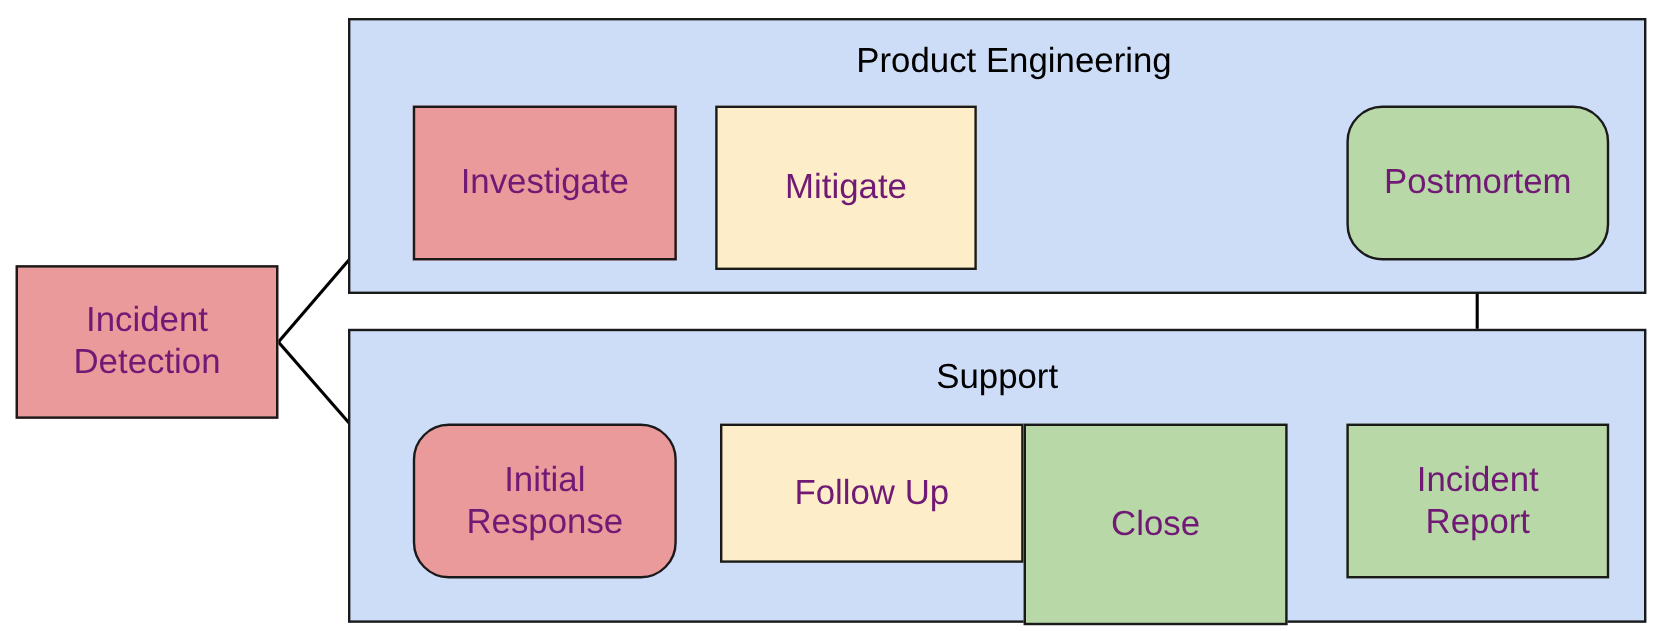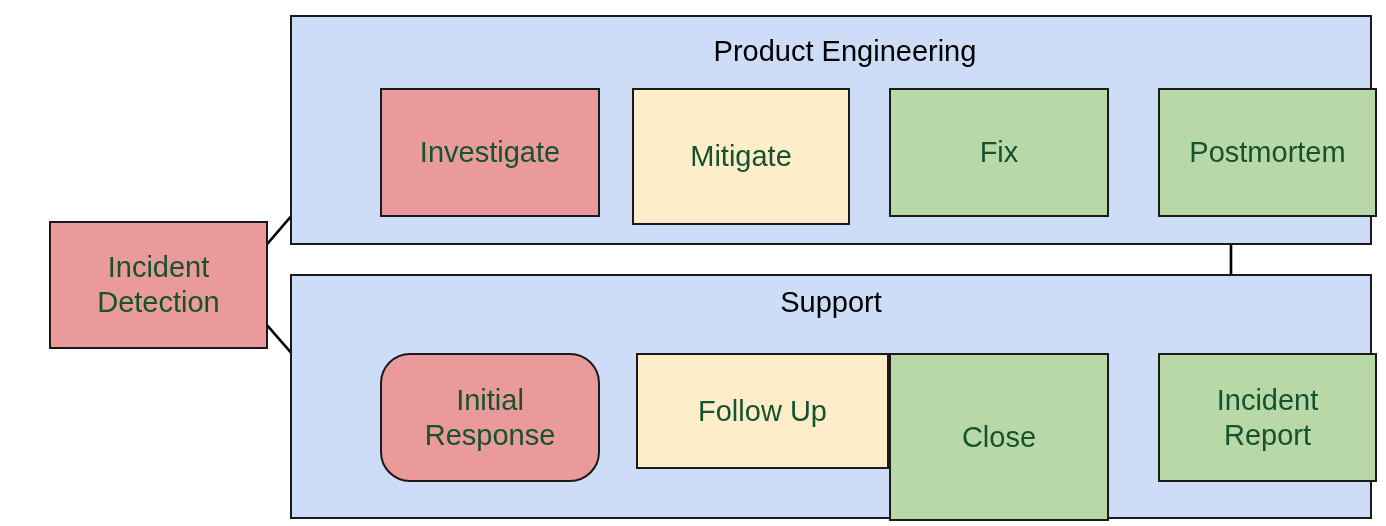--- a/index.html
+++ b/index.html
@@ -44,23 +44,22 @@
   .node {
     position: absolute;
     border: 2px solid #1a1a1a;
     box-sizing: border-box;
     display: flex;
     align-items: center;
     justify-content: center;
     text-align: center;
     font-size: 29px;
     line-height: 35px;
-    color: #14532d;
+    color: #701a75;
     white-space: pre-line;
-    margin-left: 36px;
   }
   .fill-red   { background: #ea9a9a; }
   .fill-yellow{ background: #fdeec9; }
   .fill-green { background: #b9d8a7; }
 </style>
 </head>
 <body>
 
 <div id="canvas">
 
@@ -83,33 +82,32 @@
     <line x1="564" y1="417" x2="597" y2="417" stroke="#000000" stroke-width="2.6" marker-end="url(#arrow)"></line>
     <line x1="853" y1="417" x2="850" y2="417" stroke="#000000" stroke-width="2.6" marker-end="url(#arrow)"></line>
     <line x1="1073" y1="417" x2="1119" y2="417" stroke="#000000" stroke-width="2.6" marker-end="url(#arrow)"></line>
   </svg>
 
   <div class="swimlane" style="left:290px; top:15px; width:1082px; height:230px;">
     <div class="lane-title" style="top:17px;padding-left:28px;">Product Engineering</div>
   </div>
 
   <div class="swimlane" style="left:290px; top:274px; width:1082px; height:245px;">
-    <div class="lane-title" style="top:9px;">Support</div>
+    <div class="lane-title" style="top:21px;">Support</div>
   </div>
 
   <div class="node fill-red" style="left:13px; top:221px; width:219px; height:128px;">Incident
 Detection</div>
 
   <div class="node fill-red" style="left:344px; top:88px; width:220px; height:129px;">Investigate</div>
 
   <div class="node fill-yellow" style="left:596px; top:88px; width:218px; height:137px;">Mitigate</div>
 
-  <div class="node fill-green" style="left:853px; top:88px; width:220px; height:129px;">Fix</div>
 
-  <div class="node fill-green" style="left:1122px; top:88px; width:219px; height:129px;">Postmortem</div>
+  <div class="node fill-green" style="left:1122px; top:88px; width:219px; height:129px;border-radius:30px;">Postmortem</div>
 
   <div class="node fill-red" style="left:344px; top:353px; width:220px; height:129px;border-radius:30px;">Initial
 Response</div>
 
   <div class="node fill-yellow" style="left:600px; top:353px; width:253px; height:116px;">Follow Up</div>
 
   <div class="node fill-green" style="left:853px; top:353px; width:220px; height:168px;">Close</div>
 
   <div class="node fill-green" style="left:1122px; top:353px; width:219px; height:129px;">Incident
 Report</div>

